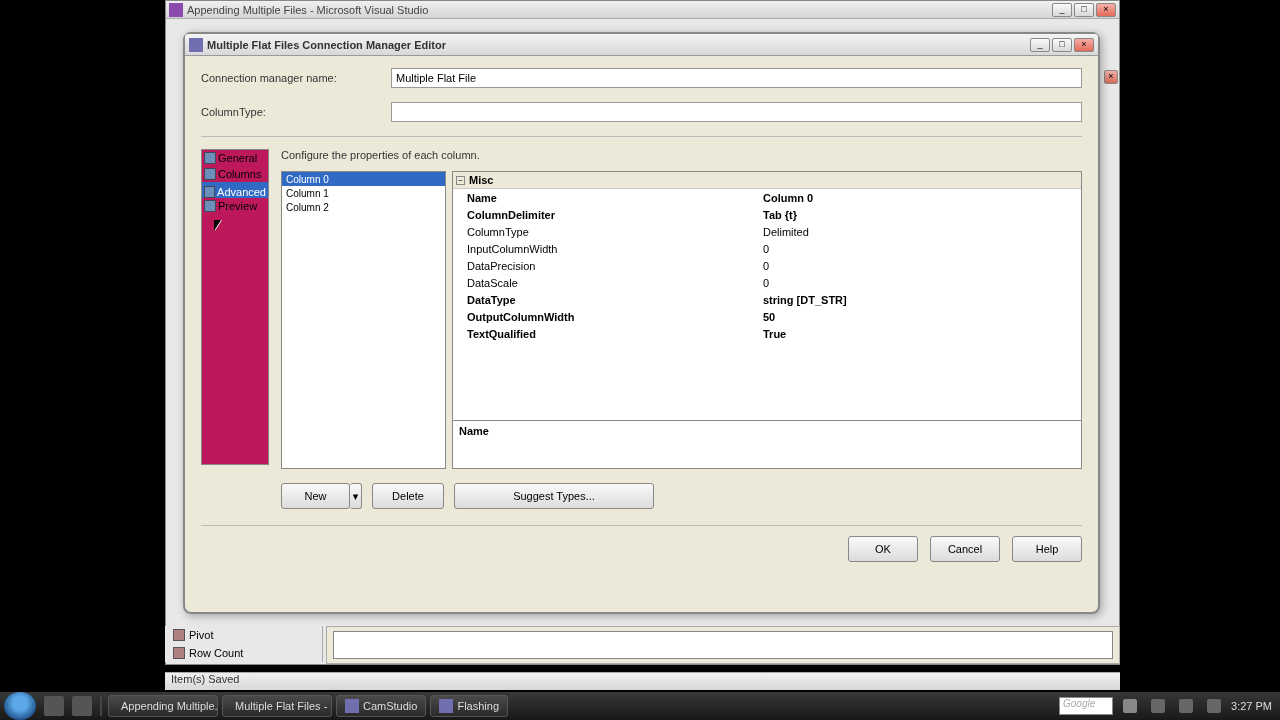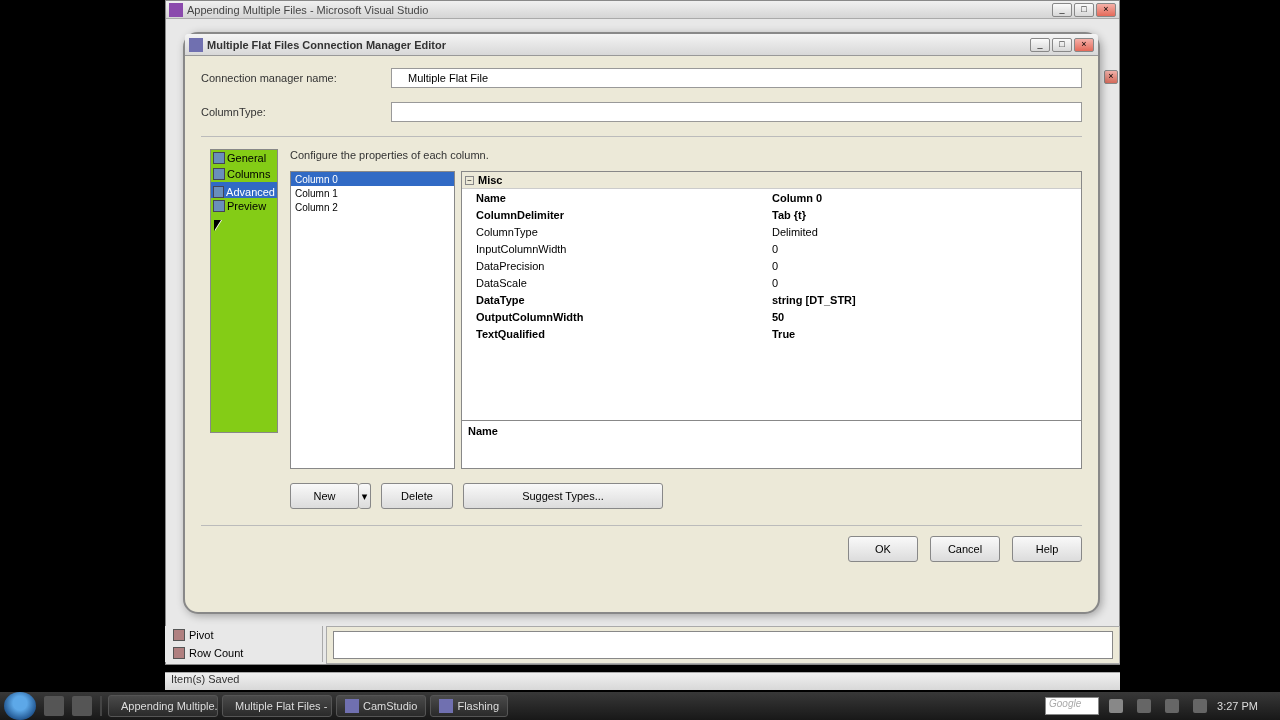--- a/index.html
+++ b/index.html
@@ -6,31 +6,31 @@
 body { width: 1280px; height: 720px; background: #000; overflow: hidden; position: relative; }
 .vs-window { position: absolute; left: 165px; top: 0; width: 955px; height: 665px; background: #e8e8e8; border: 1px solid #888; }
 .vs-titlebar { height: 18px; background: linear-gradient(#f0f0f0,#d5d5d5); display: flex; align-items: center; padding: 0 3px; border-bottom: 1px solid #aaa; }
 .vs-titlebar .icon { width: 14px; height: 14px; background: #8b4aad; margin-right: 4px; }
 .vs-titlebar .title { flex: 1; color: #444; }
 .win-btns { display: flex; gap: 2px; }
 .win-btn { width: 20px; height: 14px; background: linear-gradient(#fafafa,#d8d8d8); border: 1px solid #888; border-radius: 2px; text-align: center; line-height: 11px; font-size: 9px; cursor: pointer; }
 .win-btn.red { background: linear-gradient(#f5b0a8,#e46a5a); }
 .vs-body { position: absolute; left: 0; top: 18px; right: 0; bottom: 0; background: #e8e8e8; }
 
-.editor-window { position: absolute; left: 183px; top: 32px; width: 917px; height: 582px; background: #ece9d8; border: 2px solid #888; border-radius: 15px; box-shadow: 2px 2px 8px rgba(0,0,0,0.3); z-index: 10; }
+.editor-window { position: absolute; left: 183px; top: 32px; width: 917px; height: 582px; background: #ece9d8; border: 2px solid #888; border-radius: 8px; box-shadow: 2px 2px 8px rgba(0,0,0,0.3); z-index: 10; }
 .editor-titlebar { height: 22px; background: linear-gradient(#f4f4f4,#d8d8d8); display: flex; align-items: center; padding: 0 4px; border-bottom: 1px solid #999; border-radius: 3px 3px 0 0; }
 .editor-titlebar .icon { width: 14px; height: 14px; background: #7070b0; margin-right: 4px; }
 .editor-titlebar .title { flex: 1; font-weight: bold; color: #333; }
 .editor-body { padding: 12px 16px; }
 .form-row { display: flex; align-items: center; margin-bottom: 14px; }
 .form-row label { width: 190px; color: #333; }
-.form-row input { flex: 1; height: 20px; border: 1px solid #999; padding: 2px 16px; background: #fff; font-size: 11px; }
+.form-row input { flex: 1; height: 20px; border: 1px solid #999; padding: 2px 4px; background: #fff; font-size: 11px; }
 .hr { height: 1px; background: #bbb; margin: 8px 0 12px; }
 .main-area { display: flex; gap: 12px; }
-.nav-panel { width: 68px; height: 284px; border: 1px solid #888; background: #84cc16; margin-left: 9px; }
+.nav-panel { width: 68px; height: 316px; border: 1px solid #888; background: #be185d; }
 .nav-item { display: flex; align-items: center; height: 16px; padding: 0 2px; font-size: 10px; cursor: pointer; }
 .nav-item .nicon { width: 12px; height: 12px; background: #6a8fbb; margin-right: 2px; border: 1px solid #445; }
 .nav-item.selected { background: #316ac5; color: #fff; align-items: flex-end; }
 .content-area { flex: 1; }
 .content-label { margin-bottom: 10px; color: #333; }
 .editor-cols { display: flex; gap: 6px; height: 298px; }
 .col-list { width: 165px; border: 1px solid #888; background: #fff; overflow-y: auto; }
 .col-item { height: 14px; padding: 0 4px; font-size: 10px; cursor: pointer; display: flex; align-items: center; }
 .col-item.selected { background: #316ac5; color: #fff; }
 .prop-grid { flex: 1; border: 1px solid #888; background: #fff; display: flex; flex-direction: column; }
@@ -57,21 +57,21 @@
 .tbx-item .ticon { width: 12px; height: 12px; margin-right: 4px; background: #b08080; border: 1px solid #555; }
 
 .statusbar { position: absolute; left: 165px; top: 672px; width: 955px; height: 18px; background: linear-gradient(#f0f0f0,#d8d8d8); border-top: 1px solid #aaa; display: flex; align-items: flex-start; padding-left: 6px; font-size: 10px; color: #333; }
 
 .taskbar { position: absolute; left: 0; bottom: 0; width: 1280px; height: 28px; background: linear-gradient(#383838,#181818); display: flex; align-items: center; }
 .start-orb { width: 32px; height: 28px; background: radial-gradient(circle at 50% 40%, #5da8e8 30%, #245a95 70%); border-radius: 50%; margin: 0 4px; cursor: pointer; }
 .tb-icon { width: 20px; height: 20px; background: #555; border-radius: 2px; margin: 0 4px; cursor: pointer; }
 .tb-sep { width: 2px; height: 20px; background: #444; margin: 0 4px; }
 .tb-task { height: 22px; padding: 0 8px; background: linear-gradient(#4a4a4a,#2a2a2a); border: 1px solid #555; border-radius: 3px; color: #ddd; font-size: 10px; display: flex; align-items: center; margin: 0 2px; cursor: pointer; max-width: 110px; overflow: hidden; white-space: nowrap; }
 .tb-task .ticon2 { width: 14px; height: 14px; margin-right: 4px; background: #7070b0; }
-.tb-right { margin-left: auto; display: flex; align-items: center; padding-right: 22px; color: #ddd; font-size: 10px; gap: 6px; }
+.tb-right { margin-left: auto; display: flex; align-items: center; padding-right: 8px; color: #ddd; font-size: 10px; gap: 6px; }
 .search-box { width: 54px; height: 18px; background: #fff; border: 1px solid #888; font-size: 10px; padding: 0 3px; color: #aaa; font-style: italic; }
 
 .cursor { position: absolute; left: 214px; top: 220px; width: 12px; height: 18px; z-index: 100; pointer-events: none; }
 .cursor::before { content: ""; position: absolute; width: 0; height: 0; border-left: 7px solid #000; border-top: 0; border-bottom: 11px solid transparent; top: 0; left: 0; filter: drop-shadow(1px 0 0 #fff); }
 
 .little-x { position: absolute; left: 1104px; top: 70px; width: 14px; height: 14px; background: linear-gradient(#f0b0a8,#d46a5a); border: 1px solid #888; border-radius: 2px; text-align: center; line-height: 11px; font-size: 9px; cursor: pointer; z-index: 5; }
 </style>
 </head>
 <body>
 

